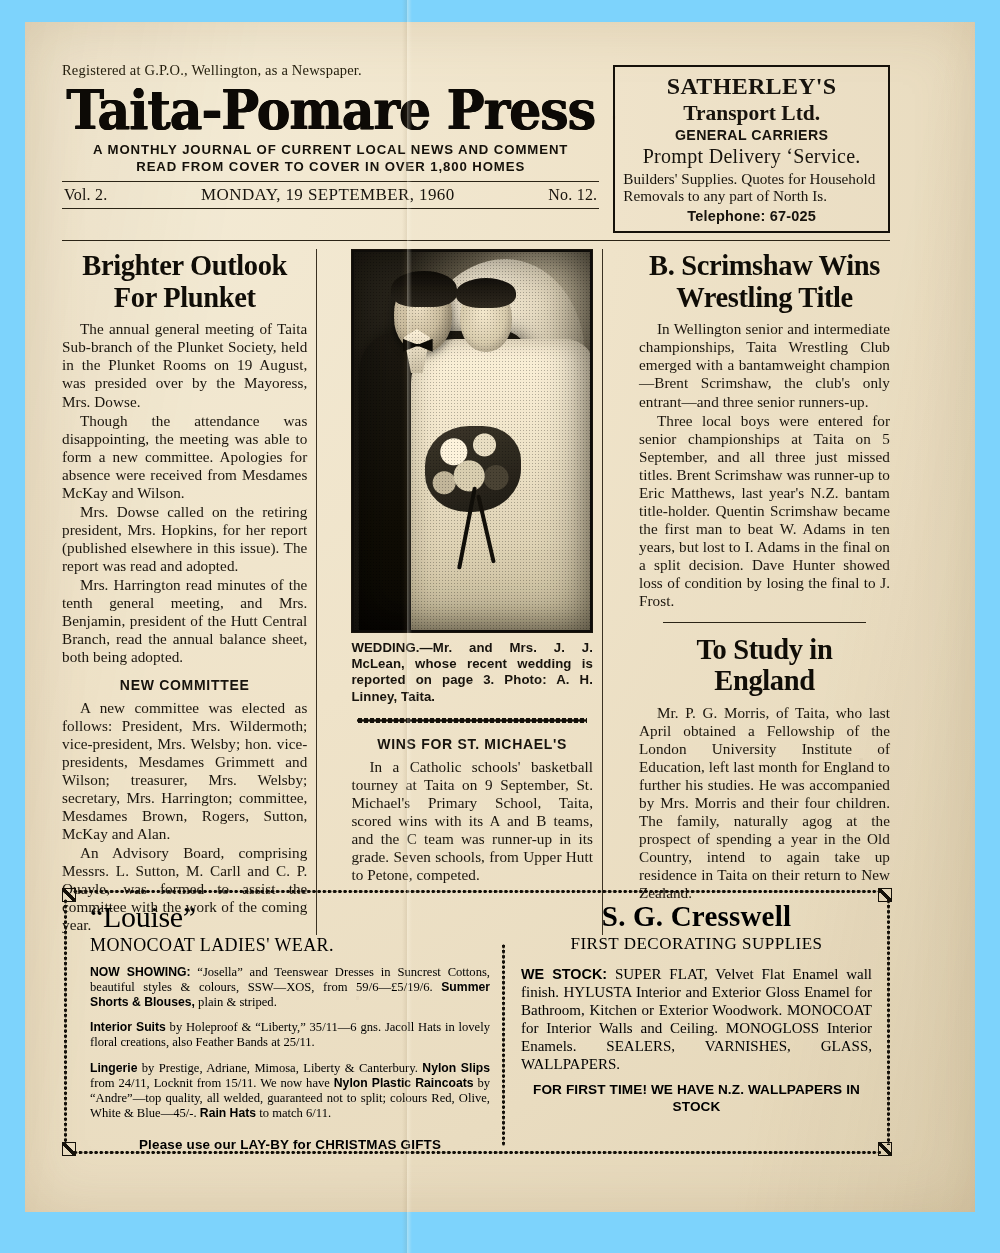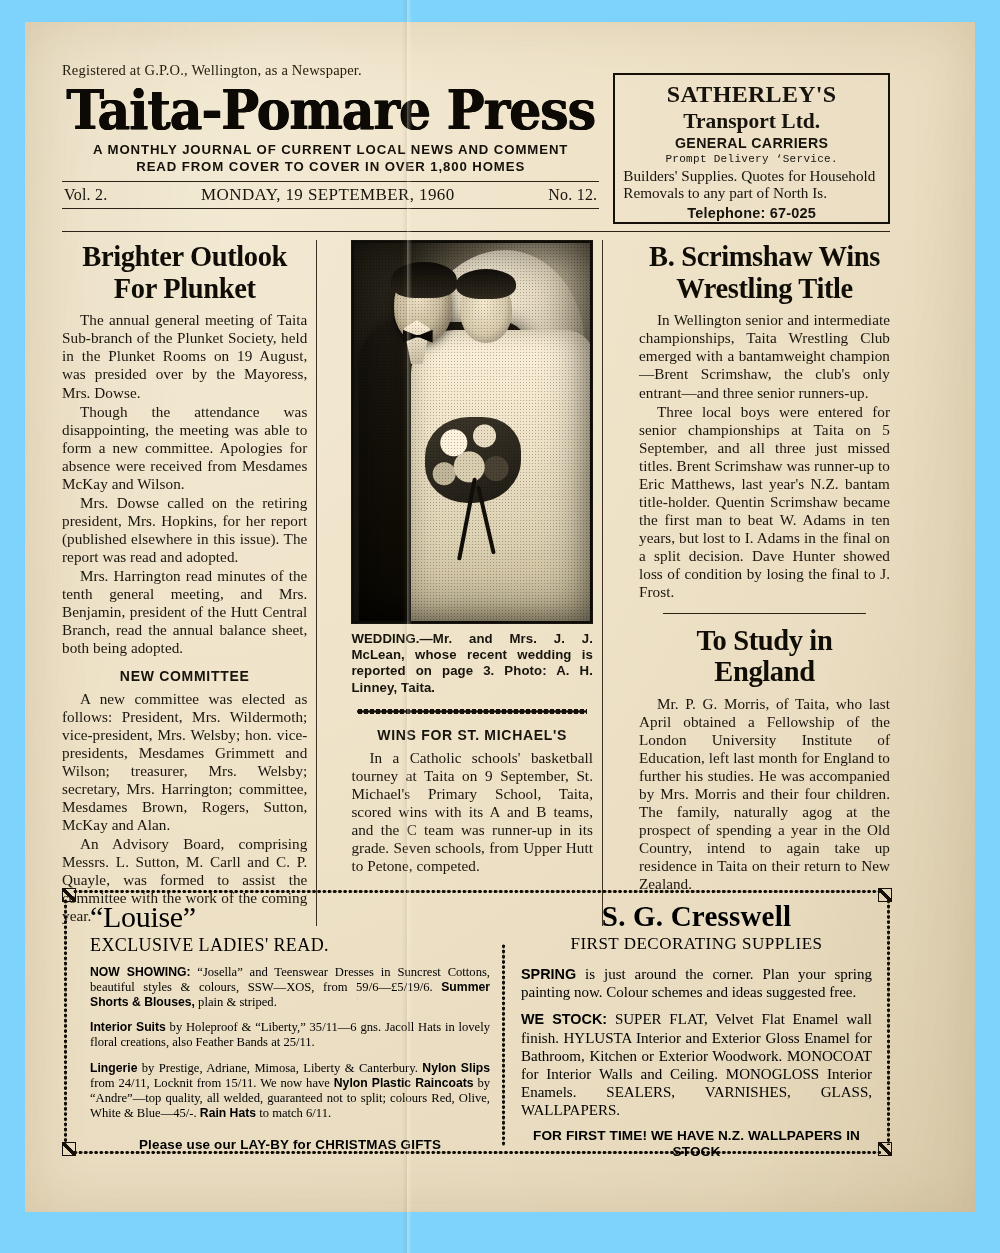--- a/index.html
+++ b/index.html
@@ -107,23 +107,23 @@
     padding: 3px 2px 3px 2px;
     letter-spacing: .2px;
   }
   .dateline .date { font-size: 17px; letter-spacing: .4px; }
   .rule-under { border-top: 1.4px solid #2b2416; }
 
   
   .ad-box {
     width: 258px;
     border: 2.2px solid #15110a;
-    padding: 6px 8px 1px 8px;
-    text-align: center;
-    margin-top: 11px;
+    padding: 6px 8px 7px 8px;
+    text-align: center;
+    margin-top: 3px;
     background: rgba(255,255,255,0.02);
   }
   .ad-box .l1 {
     font-family: "Liberation Serif", serif;
     font-weight: 700;
     font-size: 24px;
     letter-spacing: .3px;
     line-height: 1.12;
   }
   .ad-box .l2 {
@@ -132,21 +132,21 @@
     line-height: 1.15;
     margin-top: 1px;
   }
   .ad-box .l3 {
     font-family: "Liberation Sans", sans-serif;
     font-weight: 700;
     font-size: 14.2px;
     letter-spacing: .4px;
     margin-top: 1px;
   }
-  .ad-box .l4 { font-size: 11px; letter-spacing: .3px; margin-top: 2px; font-family: Liberation Mono, monospace; }
+  .ad-box .l4 { font-size: 20px; letter-spacing: .3px; margin-top: 2px; }
   .ad-box .body {
     font-size: 15.2px;
     line-height: 1.16;
     text-align: left;
     margin-top: 2px;
   }
   .ad-box .tel {
     font-family: "Liberation Sans", sans-serif;
     font-weight: 700;
     font-size: 14.5px;
@@ -566,41 +566,38 @@
     <div class="corner tl"></div>
     <div class="corner tr"></div>
     <div class="corner bl"></div>
     <div class="corner br"></div>
 
 
     <div class="ad-inner">
 
       <div class="ad-col-l">
         <div class="louise-name">“Louise”</div>
-        <div class="louise-sub">EXCLUSIVE LADIES' READ.</div>
+        <div class="louise-sub">MONOCOAT LADIES' WEAR.</div>
         <p class="ad-para">
           <b>NOW SHOWING:</b><span> “Josella” and Teenswear Dresses in Suncrest Cottons, beautiful styles &amp; colours, SSW—XOS, from 59/6—£5/19/6.  </span><b>Summer Shorts &amp; Blouses,</b><span> plain &amp; striped.</span>
         </p>
         <p class="ad-para">
           <b>Interior Suits</b><span> by Holeproof &amp; “Liberty,” 35/11—6 gns. Jacoll Hats in lovely floral creations, also Feather Bands at 25/11.</span>
         </p>
         <p class="ad-para">
           <b>Lingerie</b><span> by Prestige, Adriane, Mimosa, Liberty &amp; Canterbury.  </span><b>Nylon Slips</b><span> from 24/11, Locknit from 15/11.  We now have </span><b>Nylon Plastic Raincoats</b><span> by “Andre”—top quality, all welded, guaranteed not to split; colours Red, Olive, White &amp; Blue—45/-.  </span><b>Rain Hats</b><span> to match 6/11.</span>
         </p>
         <div class="layby">Please use our LAY-BY for CHRISTMAS GIFTS</div>
       </div>
 
       <div class="ad-divider"></div>
 
       <div class="ad-col-r">
         <div class="cress-name">S. G. Cresswell</div>
         <div class="cress-sub">FIRST DECORATING SUPPLIES</div>
         <p class="cress-para">
-          <b>SPRING</b><span> is just around the corner.  Plan your spring painting now.  Colour schemes and ideas suggested free.</span>
-        </p>
-        <p class="cress-para">
           <b>WE STOCK:</b><span>  SUPER FLAT, Velvet Flat Enamel wall finish.  HYLUSTA Interior and Exterior Gloss Enamel for Bathroom, Kitchen or Exterior Woodwork.  MONOCOAT for Interior Walls and Ceiling.  MONOGLOSS Interior Enamels.  SEALERS, VARNISHES, GLASS, WALLPAPERS.</span>
         </p>
         <div class="cress-last">FOR FIRST TIME!  WE HAVE N.Z. WALLPAPERS IN STOCK</div>
       </div>
     </div>
   </div>
 </div>
 
 </body></html>

